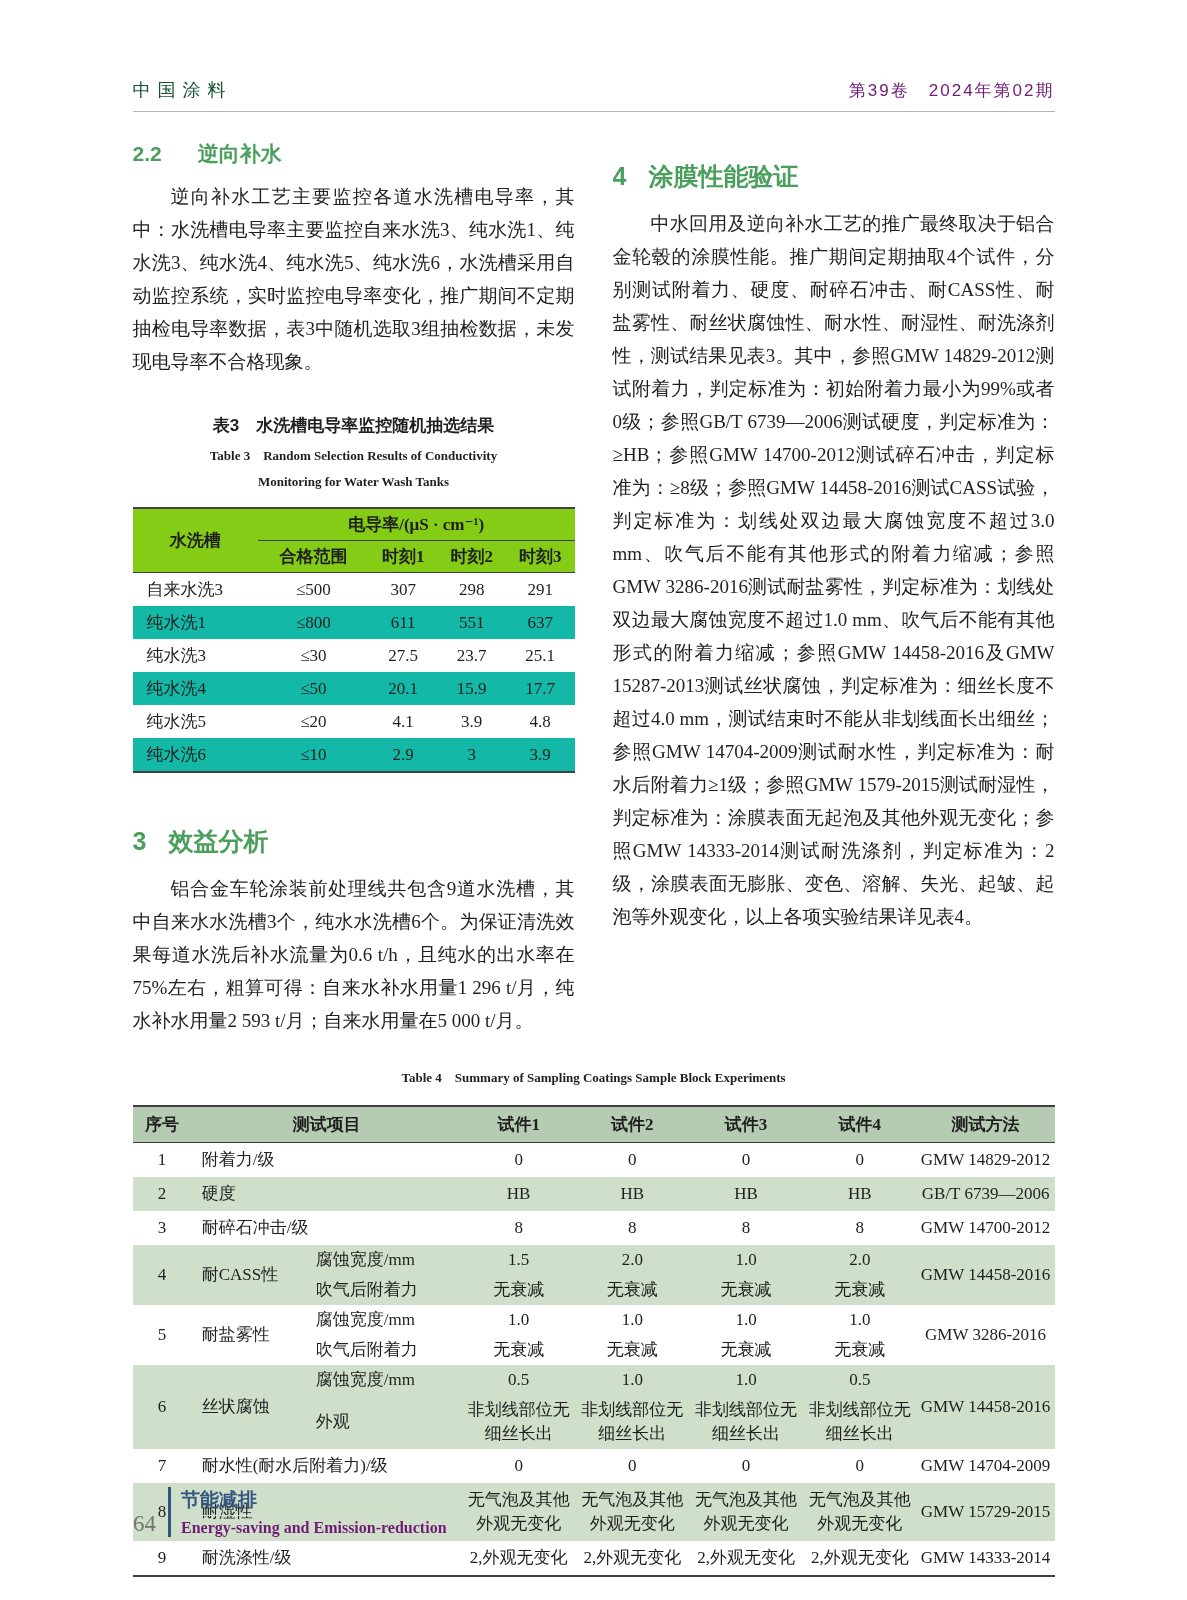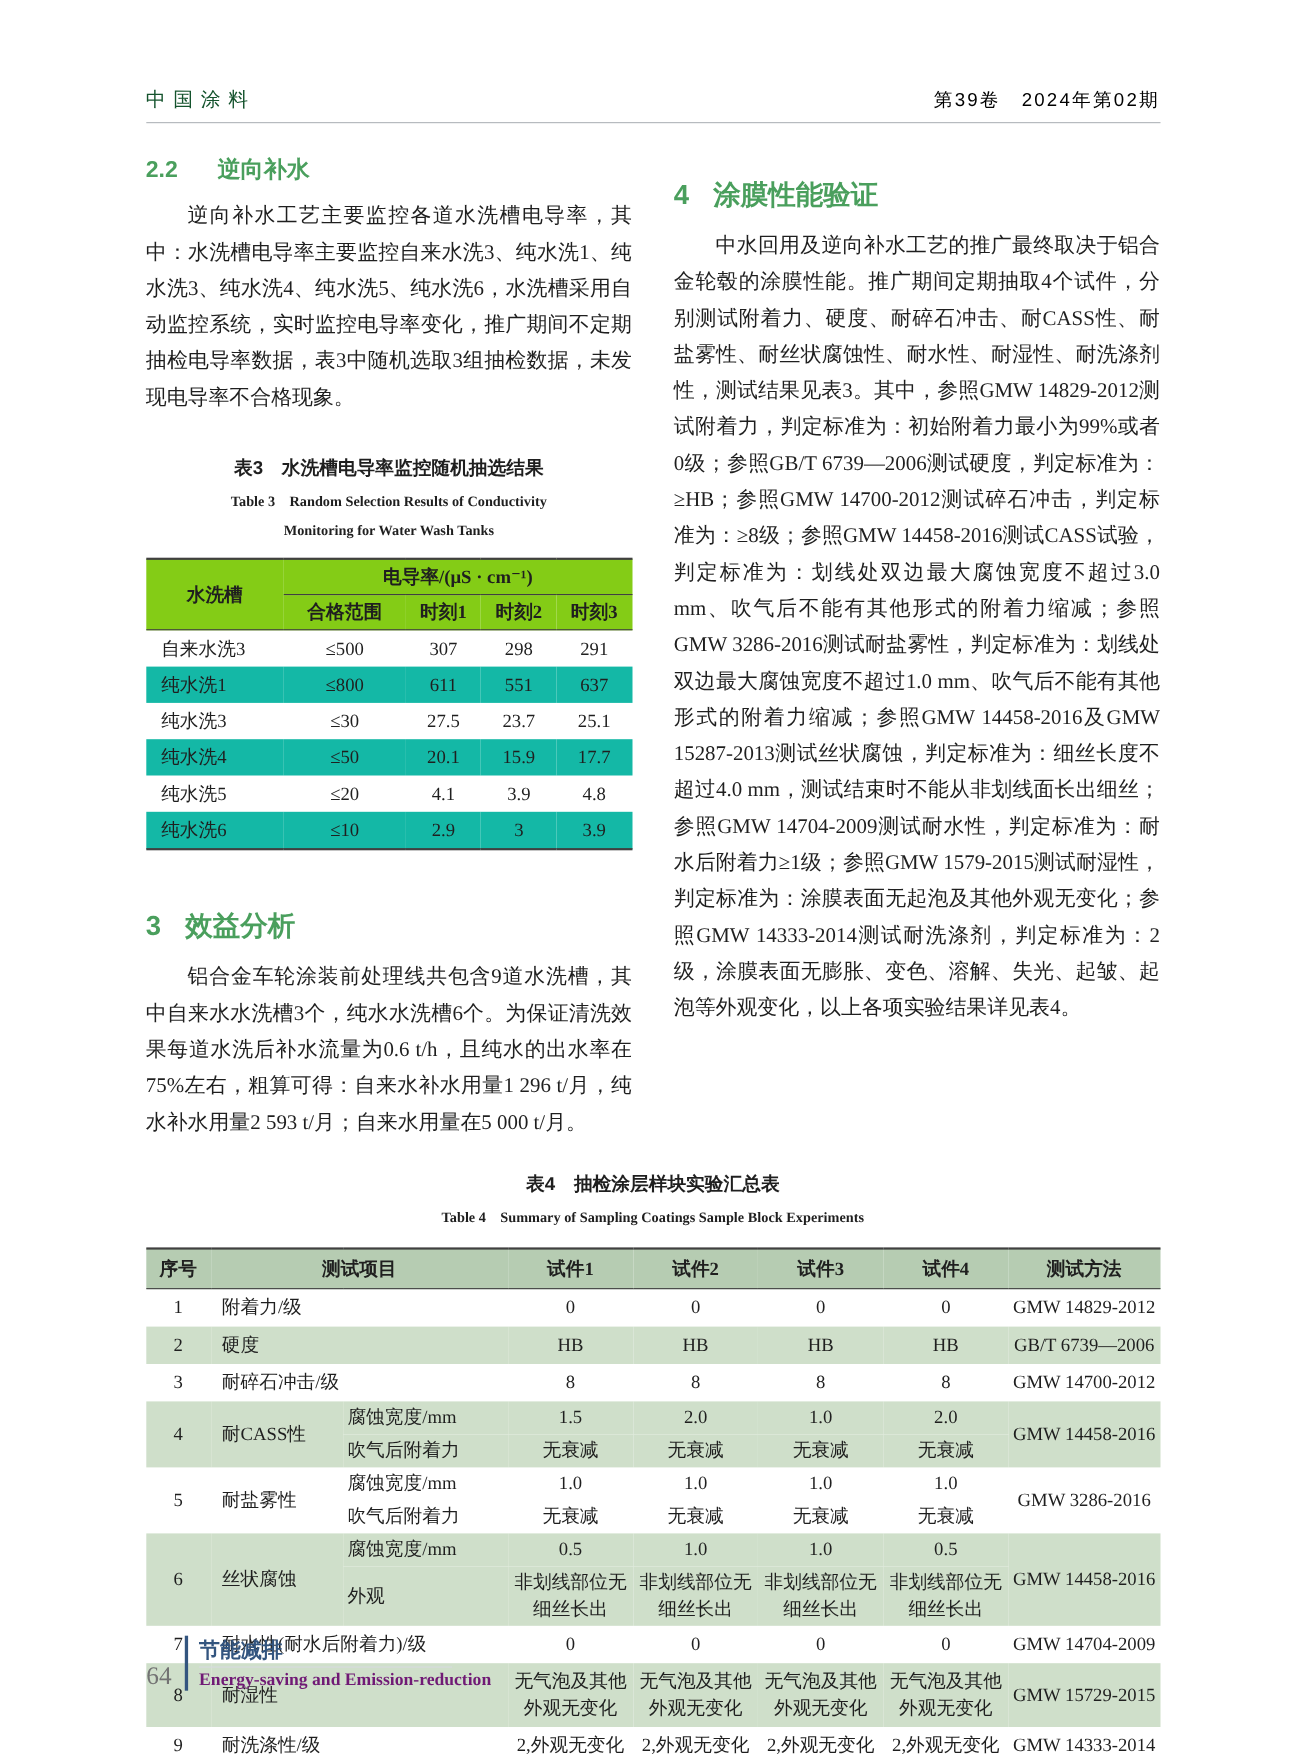--- a/index.html
+++ b/index.html
@@ -4,21 +4,21 @@
 <style>
   html,body{margin:0;padding:0;background:#ffffff;}
   .page{position:relative;width:1187px;height:1600px;background:#fff;overflow:hidden;
         font-family:"Liberation Serif","DejaVu Serif",serif;color:#1f1f1f;}
   .inner{width:922px;margin:0 auto;padding-top:78px;}
 
   
   .phead{display:flex;justify-content:space-between;align-items:flex-end;
          padding-bottom:9px;border-bottom:1px solid #b0b4b8;}
   .phead .jname{font-size:18px;color:#14532d;letter-spacing:7px;font-family:"Liberation Sans",sans-serif;}
-  .phead .jissue{font-size:17px;color:#000000;letter-spacing:2px;font-family:"Liberation Sans",sans-serif;}
+  .phead .jissue{font-size:17px;color:#701a75;letter-spacing:2px;font-family:"Liberation Sans",sans-serif;}
 
   
   .cols{display:flex;gap:38px;margin-top:26px;}
   .col{width:442px;}
 
   h2.sec-small{display:flex;gap:36px;align-items:baseline;margin:2px 0 12px 0;
       font-family:"Liberation Sans","DejaVu Sans",sans-serif;font-size:21px;font-weight:bold;color:#4a9f5d;}
   h2.sec-big{display:flex;gap:22px;align-items:baseline;margin:0 0 14px 0;
       font-family:"Liberation Sans","DejaVu Sans",sans-serif;font-size:25px;font-weight:bold;color:#4a9f5d;}
   p.body{margin:0;font-size:19px;line-height:33px;text-align:justify;text-indent:2em;}
@@ -162,21 +162,20 @@
         <h2 class="sec-big" style="margin-top:22px;">
           <span>4</span>
           <span>涂膜性能验证</span>
         </h2>
         <p class="body">中水回用及逆向补水工艺的推广最终取决于铝合金轮毂的涂膜性能。推广期间定期抽取4个试件，分别测试附着力、硬度、耐碎石冲击、耐CASS性、耐盐雾性、耐丝状腐蚀性、耐水性、耐湿性、耐洗涤剂性，测试结果见表3。其中，参照GMW 14829-2012测试附着力，判定标准为：初始附着力最小为99%或者0级；参照GB/T 6739—2006测试硬度，判定标准为：≥HB；参照GMW 14700-2012测试碎石冲击，判定标准为：≥8级；参照GMW 14458-2016测试CASS试验，判定标准为：划线处双边最大腐蚀宽度不超过3.0 mm、吹气后不能有其他形式的附着力缩减；参照GMW 3286-2016测试耐盐雾性，判定标准为：划线处双边最大腐蚀宽度不超过1.0 mm、吹气后不能有其他形式的附着力缩减；参照GMW 14458-2016及GMW 15287-2013测试丝状腐蚀，判定标准为：细丝长度不超过4.0 mm，测试结束时不能从非划线面长出细丝；参照GMW 14704-2009测试耐水性，判定标准为：耐水后附着力≥1级；参照GMW 1579-2015测试耐湿性，判定标准为：涂膜表面无起泡及其他外观无变化；参照GMW 14333-2014测试耐洗涤剂，判定标准为：2级，涂膜表面无膨胀、变色、溶解、失光、起皱、起泡等外观变化，以上各项实验结果详见表4。</p>
       </div>
     </div>
 
     <div class="t4-wrap">
       <div class="cap">
-        <div class="cn">表4　抽检涂层样块实验汇总表</div>
         <div class="en">Table 4　Summary of Sampling Coatings Sample Block Experiments</div>
       </div>
 
       <table class="t4">
         <thead>
           <tr>
             <th class="w-no">序号</th>
             <th colspan="2">测试项目</th>
             <th class="w-v">试件1</th>
             <th class="w-v">试件2</th>

